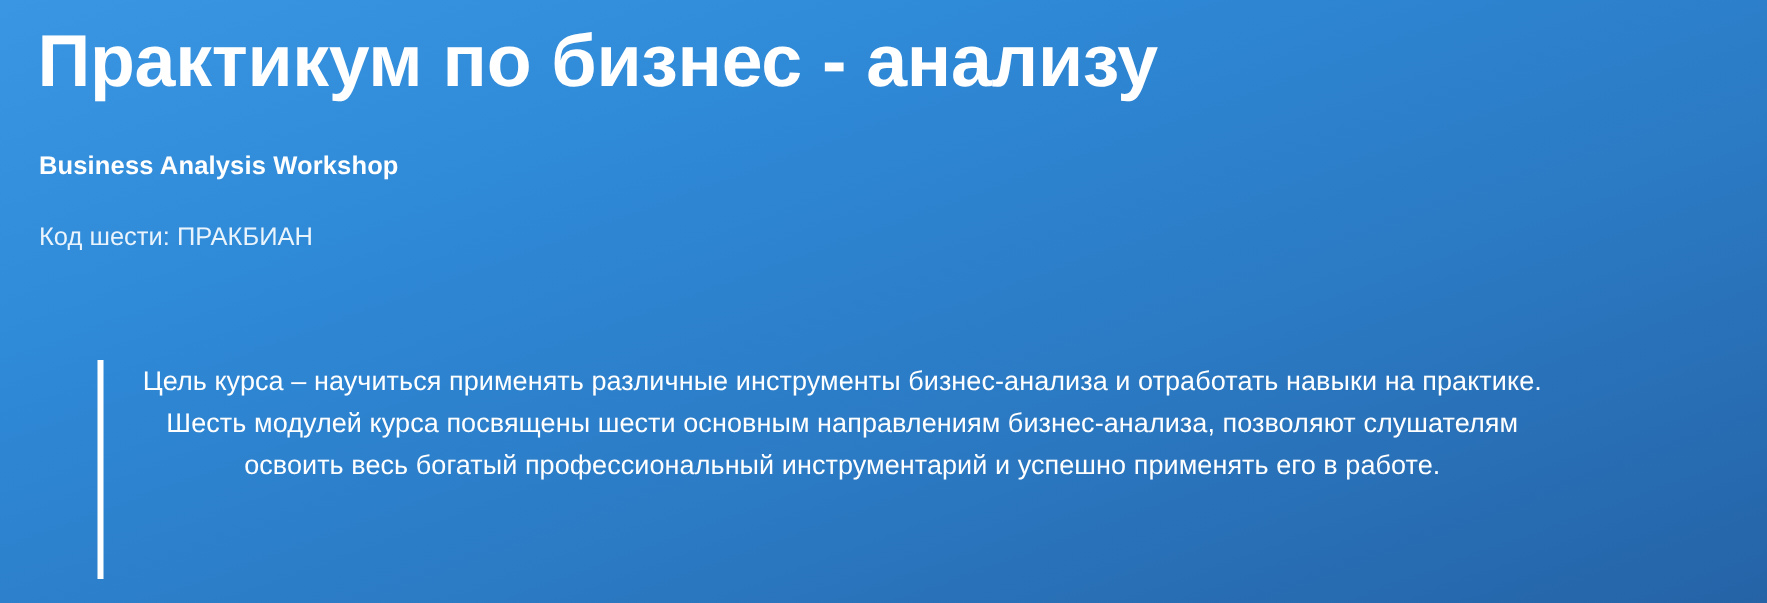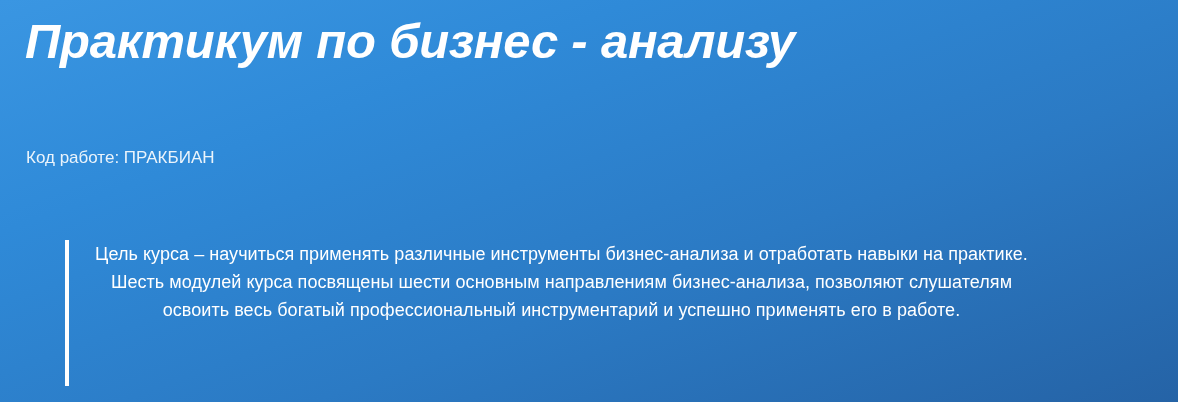--- a/index.html
+++ b/index.html
@@ -35,21 +35,20 @@
     position: absolute;
     left: 0;
     top: 14px;
     margin: 0;
     font-size: 49px;
     line-height: 1.12;
     font-weight: 700;
     letter-spacing: -0.2px;
     color: #ffffff;
     white-space: nowrap;
-    font-style: italic;
   }
 
   .course-subtitle {
     position: absolute;
     left: 1px;
     top: 100px;
     margin: 0;
     font-size: 17px;
     line-height: 1.3;
     font-weight: 700;
@@ -91,21 +90,22 @@
   }
 </style>
 </head>
 <body>
 
 <div class="course-hero">
   <div class="hero-inner">
 
     <h1 class="course-title">Практикум по бизнес - анализу</h1>
 
+    <div class="course-subtitle">Business Analysis Workshop</div>
 
-    <div class="course-code">Код работе: ПРАКБИАН</div>
+    <div class="course-code">Код шести: ПРАКБИАН</div>
 
     <blockquote class="course-quote">
       <p class="course-quote-text">Цель курса – научиться применять различные инструменты бизнес-анализа и отработать навыки на практике. Шесть модулей курса посвящены шести основным направлениям бизнес-анализа, позволяют слушателям освоить весь богатый профессиональный инструментарий и успешно применять его в работе.</p>
     </blockquote>
 
   </div>
 </div>
 
 </body></html>

